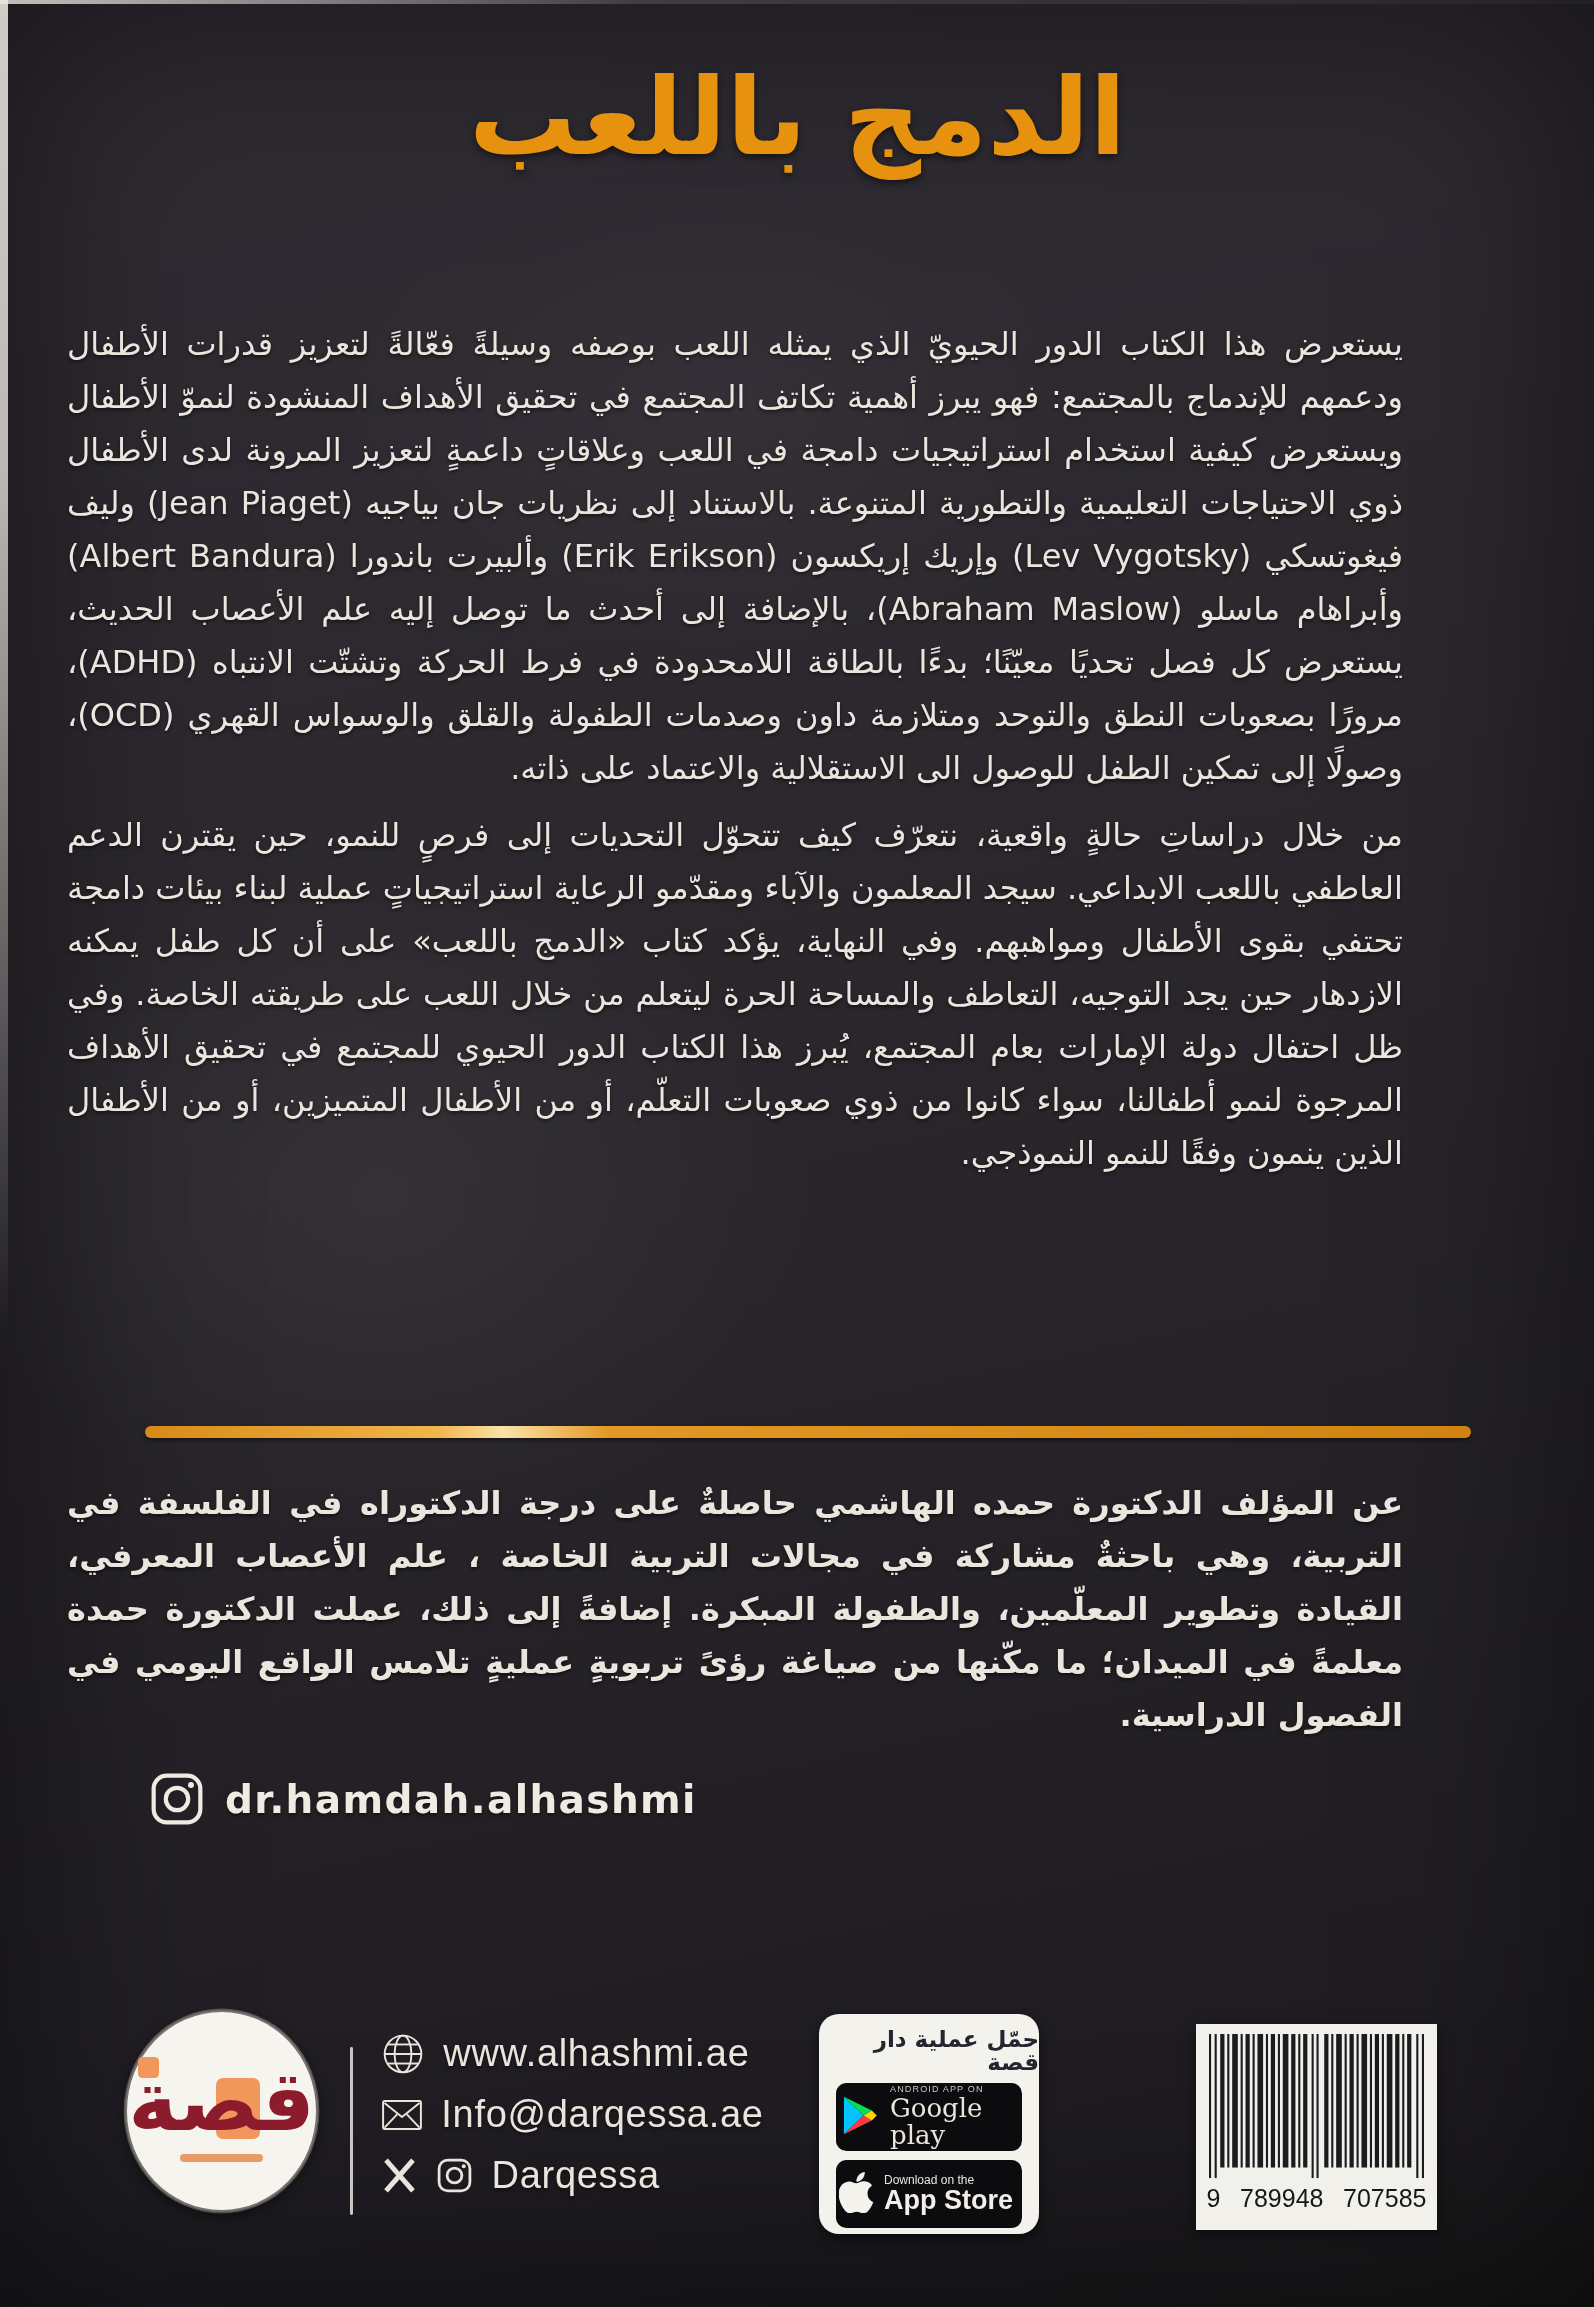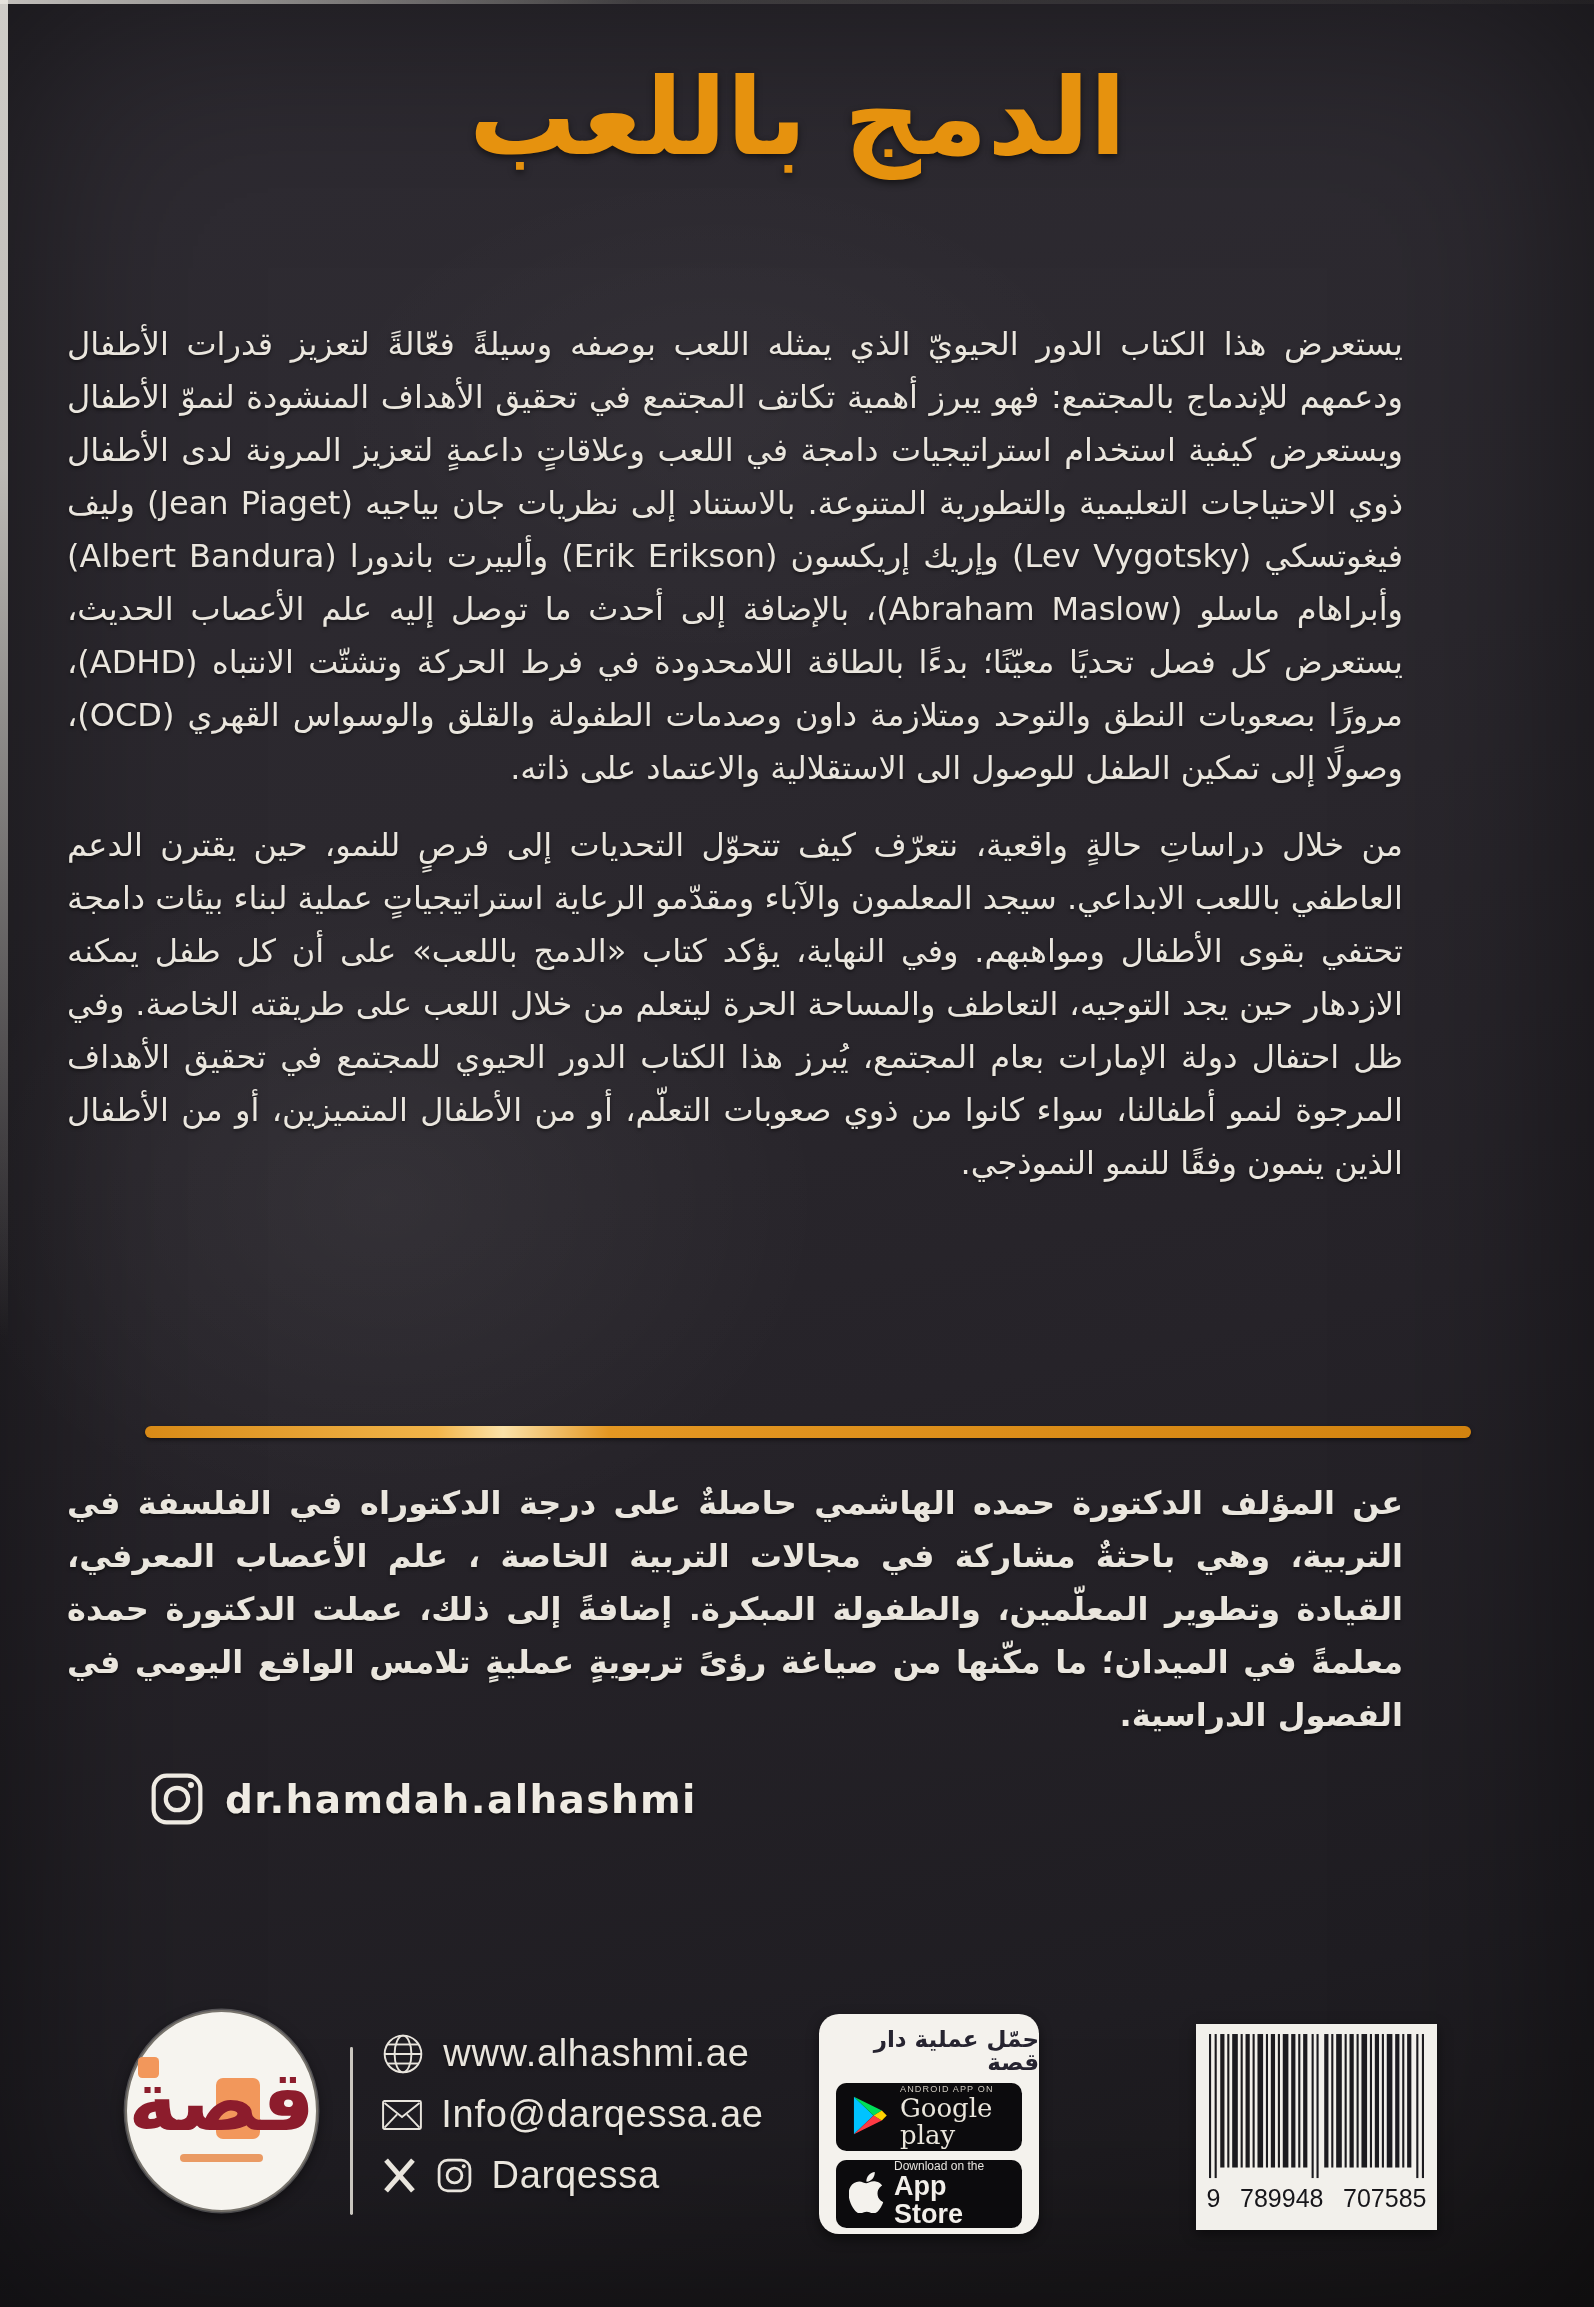--- a/index.html
+++ b/index.html
@@ -40,21 +40,21 @@
   
   .rtl{direction:rtl;}
   .desc{
     position:absolute;top:318px;left:67px;width:1336px;
     color:#EAE6DE;
     font-size:32px;line-height:53px;font-weight:400;
     text-align:justify;
     text-shadow:0 2.1px 3.5px rgba(0,0,0,.5);
   }
   .desc p{margin:0;}
-  .desc p + p{margin-top:24px;}
+  .desc p + p{margin-top:14px;}
 
   .divider{
     position:absolute;top:1426px;left:145px;width:1326px;height:12px;
     border-radius:6.3px;
     background:linear-gradient(to right,#D88A16 0%, #F2B54A 22%, #FBE2A8 27%, #E49722 35%, #D2830F 100%);
     box-shadow:0 2.1px 4.2px rgba(0,0,0,.5);
   }
 
   .bio{
     position:absolute;top:1477px;left:67px;width:1336px;
@@ -127,21 +127,21 @@
     display:flex;flex-direction:column;align-items:center;
   }
   .app-box-header{
     direction:rtl;
     margin-top:14px;
     color:#262430;font-size:23px;font-weight:700;line-height:1;
   }
   .store-badge{
     width:186px;height:68px;margin-top:9.1px;
     background:#0C0B0D;border-radius:10.6px;
-    display:flex;align-items:center;padding:0 13px;box-sizing:border-box;gap:10px;
+    display:flex;align-items:center;padding:0 3px;box-sizing:border-box;gap:10px;
   }
   .store-badge .txt{display:flex;flex-direction:column;line-height:1.05;}
   .gp-top{color:#CFCAC0;font-size:9.1px;letter-spacing:1.1px;font-family:"Liberation Sans",sans-serif;}
   .gp-label{color:#EAE6DC;font-size:26px;font-family:"DejaVu Serif","Liberation Serif",serif;}
   .as-top{color:#E8E5DF;font-size:12px;font-family:"Liberation Sans",sans-serif;}
   .as-label{color:#F2EFEA;font-size:27px;font-weight:700;font-family:"Liberation Sans",sans-serif;}
 
   
   .barcode{
     position:absolute;left:1196px;top:2024px;width:241px;height:206px;

